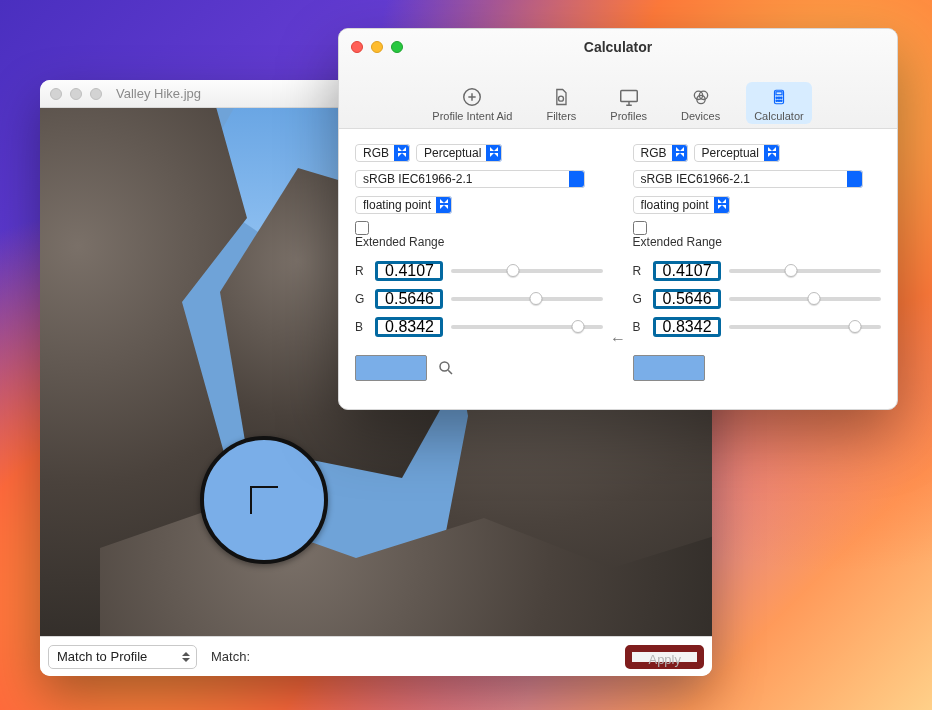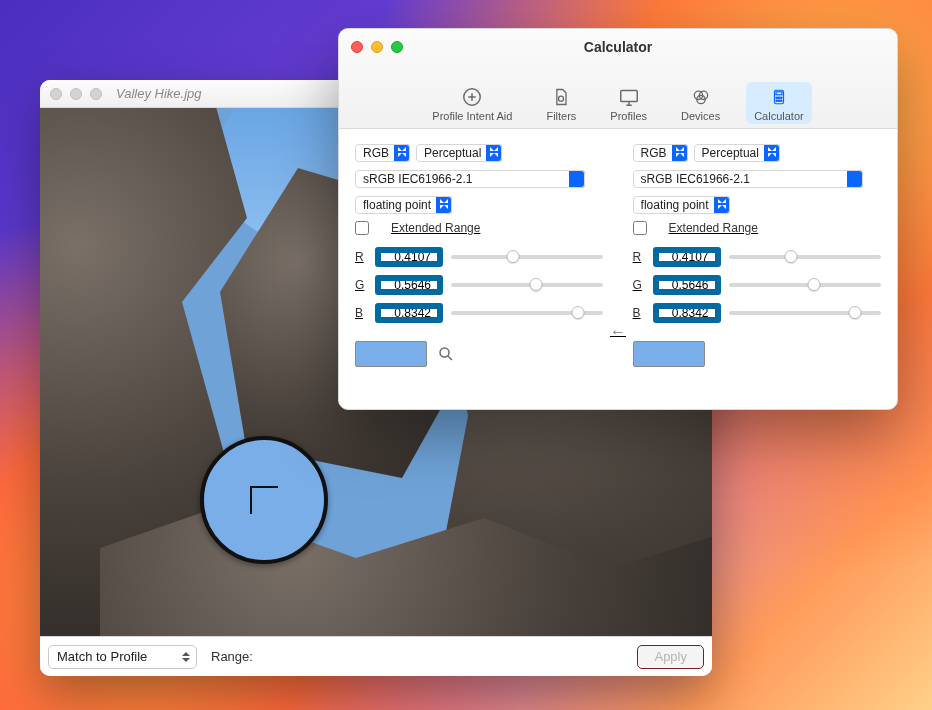--- a/index.html
+++ b/index.html
@@ -9,21 +9,21 @@
     radial-gradient(circle at 90% 15%, #ffb24d 0%, #ff7a3a 20%, transparent 45%),
     linear-gradient(135deg, #4a2fbf 0%, #6a3fd6 30%, #a765f0 55%, #ff9a5a 85%, #ffd089 100%);
   }
   
   .img-window { position: absolute; left: 40px; top: 80px; width: 672px; height: 596px;
     background: #f3f3f3; border-radius: 10px; box-shadow: 0 20px 50px rgba(0,0,0,.35); overflow: hidden; }
   .img-title { height: 28px; display: flex; align-items: center; background: linear-gradient(#fdfdfd,#efefef);
     border-bottom: 1px solid #d8d8d8; padding: 0 10px; gap: 8px; }
   .tl-dots { display: flex; gap: 8px; }
   .tl-dot { width: 12px; height: 12px; border-radius: 50%; background: #d3d3d3; border: .5px solid #bfbfbf; }
-  .img-title-text { color: #8a8a8a; font-size: 13px; margin-left: 6px; font-style: italic; }
+  .img-title-text { color: #8a8a8a; font-size: 13px; margin-left: 6px; }
   .photo { position: relative; width: 100%; height: 528px; overflow: hidden; background:#6fa3d8; }
   
   .sky { position:absolute; background: linear-gradient(#6aa6e4,#8cbef0); }
   .sky.a { left:150px; top:0; width:220px; height:130px; clip-path: polygon(20% 0,100% 0,95% 40%,70% 95%,35% 100%,0 60%); }
   
   .rock { position:absolute; background: radial-gradient(circle at 30% 30%, #7a7068, #4a423c 55%, #2e2a26); }
   .r1 { left:-40px; top:-30px; width:260px; height:560px; clip-path: polygon(0 0,80% 0,95% 25%,70% 40%,88% 70%,65% 100%,0 100%); }
   .r2 { left:180px; top:60px; width:260px; height:310px; clip-path: polygon(30% 0,90% 15%,100% 55%,70% 100%,10% 90%,0 40%); }
   .r3 { left:380px; top:0; width:320px; height:560px; clip-path: polygon(20% 0,100% 0,100% 100%,0 100%,15% 55%,5% 25%); }
   .r4 { left:60px; top:380px; width:640px; height:200px; clip-path: polygon(0 30%,18% 10%,40% 35%,60% 15%,80% 40%,100% 20%,100% 100%,0 100%); }
@@ -37,62 +37,62 @@
   .mac-select { appearance:none; -webkit-appearance:none; background:#fff; border:1px solid #c9c9c9; border-radius:5px;
     height:24px; padding:0 22px 0 8px; font-size:13px; color:#222;
     background-image: linear-gradient(45deg,transparent 48%,#555 52%),linear-gradient(-45deg,transparent 48%,#555 52%);
     background-position: right 10px top 8px, right 6px top 8px; background-size:4px 4px; background-repeat:no-repeat; }
   .dbl-arrow { background-image:
       linear-gradient(45deg,transparent 48%,#555 52%),linear-gradient(-45deg,transparent 48%,#555 52%),
       linear-gradient(135deg,transparent 48%,#555 52%),linear-gradient(-135deg,transparent 48%,#555 52%);
     background-position: right 10px top 12px, right 6px top 12px, right 10px top 6px, right 6px top 6px;
     background-size:4px 4px; background-repeat:no-repeat; }
   .footer-label { font-size:13px; color:#333; margin-left:6px; }
-  .apply-btn { margin-left:auto; height:24px; padding:0 16px; border:1px solid #7f1d1d; border-radius:5px;
+  .apply-btn { margin-left:auto; height:24px; padding:0 16px; border:7px solid #7f1d1d; border-radius:5px;
     background:#f4f4f4; color:#b5b5b5; font-size:13px; }
 
   
   .calc-window { position:absolute; left:338px; top:28px; width:560px; height:382px; background:#fff;
     border-radius:10px; box-shadow:0 25px 60px rgba(0,0,0,.35); overflow:hidden; border:1px solid #d7d7d7;}
   .calc-top { height:100px; background:linear-gradient(#fbfbfb,#f1f1f1); border-bottom:1px solid #dcdcdc; position:relative;}
   .traffic { position:absolute; left:12px; top:12px; display:flex; gap:8px;}
   .traffic span{ width:12px;height:12px;border-radius:50%; display:block;}
   .t-close{background:#ff5f57;border:.5px solid #e24238;}
   .t-min{background:#febc2e;border:.5px solid #e1a11e;}
   .t-max{background:#28c840;border:.5px solid #1fa32f;}
   .calc-title { position:absolute; left:0; right:0; top:10px; text-align:center; font-size:14px; font-weight:600; color:#333;}
   .toolbar { position:absolute; left:0; right:0; bottom:4px; display:flex; justify-content:center; gap:18px;}
   .tb-item { display:flex; flex-direction:column; align-items:center; gap:2px; padding:4px 8px 2px; border-radius:6px; font-size:11px; color:#555;}
   .tb-item.sel { background:#d7ecff; }
   .tb-icon { width:22px; height:22px; color:#6a6a6a; display:flex; align-items:center; justify-content:center;}
   .tb-item.sel .tb-icon { color:#0a66ff; }
-  .calc-body { display:flex; padding:14px 16px 16px; gap:0; position:relative;text-decoration:underline;}
+  .calc-body { display:flex; padding:14px 16px 16px; gap:0; position:relative;}
   .col { width:256px; }
   .mid { width:30px; display:flex; align-items:center; justify-content:center; padding-top:150px; color:#777; font-size:16px;}
   .row { display:flex; align-items:center; gap:6px; margin-bottom:7px; }
   .blue-drop { appearance:none; font-size:12px; color:#222; padding:2px 20px 2px 8px; border:none; border-radius:4px;
     background:#fff; box-shadow: inset 0 0 0 1px #d6d6d6; position:relative;
     background-image:
       linear-gradient(#0a66ff,#0a66ff);
     background-repeat:no-repeat; background-position: right 0 top 0; background-size:16px 100%;
   }
   .blue-drop-wrap{position:relative;display:inline-block;}
   .blue-drop-wrap::after{content:"";position:absolute;right:4px;top:3px;width:8px;height:12px;background:
     linear-gradient(45deg,transparent 46%,#fff 54%) right 0px top 7px/4px 4px no-repeat,
     linear-gradient(-45deg,transparent 46%,#fff 54%) right 4px top 7px/4px 4px no-repeat,
     linear-gradient(135deg,transparent 46%,#fff 54%) right 0px top 1px/4px 4px no-repeat,
     linear-gradient(-135deg,transparent 46%,#fff 54%) right 4px top 1px/4px 4px no-repeat;
     pointer-events:none;}
   .profile-sel {  width:100%; }
   .profile-sel .blue-drop{ width:100%; }
-  .chk { display:flex; align-items:flex-start; gap:22px; font-size:12px; color:#333; margin:2px 0 12px;}
+  .chk { display:flex; align-items:flex-start; gap:0; font-size:12px; color:#333; margin:2px 0 12px;flex-direction:column;}
   .chk input{ width:14px;height:14px;}
   .chan-row { display:flex; align-items:center; gap:8px; margin-bottom:8px;}
   .chan-row label{ width:12px; font-size:12px; color:#333;}
-  .num { width:68px; height:20px; border:6px solid #0369a1; border-radius:3px; font-size:12px; text-align:right; padding:0 6px;}
+  .num { width:68px; height:20px; border:3px solid #0369a1; border-radius:3px; font-size:16px; text-align:right; padding:0 6px;}
   .slider { flex:1; height:4px; background:#d8d8d8; border-radius:2px; position:relative; }
   .slider .knob{ position:absolute; top:-5px; width:13px; height:13px; background:#fff; border:1px solid #bdbdbd; border-radius:50%; transform:translateX(-50%); box-shadow:0 1px 1px rgba(0,0,0,.15);}
   .swatch-row { display:flex; align-items:center; gap:10px; margin-top:18px;}
   .swatch { width:72px; height:26px; border:1px solid #8a8a8a; border-radius:2px;}
   .mag { width:18px; height:18px; color:#6a6a6a;}
 </style>
 </head>
 <body>
 
 <div class="desktop"></div>
@@ -113,21 +113,21 @@
     <div class="rock r3"></div>
     <div class="rock r4"></div>
     <div class="loupe">
       <span class="cross"></span>
     </div>
   </div>
   <div class="img-footer">
     <select class="mac-select dbl-arrow" style="width:149px">
       <option>Match to Profile</option>
     </select>
-    <span class="footer-label">Range:</span>
+    <span class="footer-label">Match:</span>
     <button class="apply-btn">Apply</button>
   </div>
 </div>
 
 <div class="calc-window">
   <div class="calc-top">
     <div class="traffic">
       <span class="t-close"></span>
       <span class="t-min"></span>
       <span class="t-max"></span>

